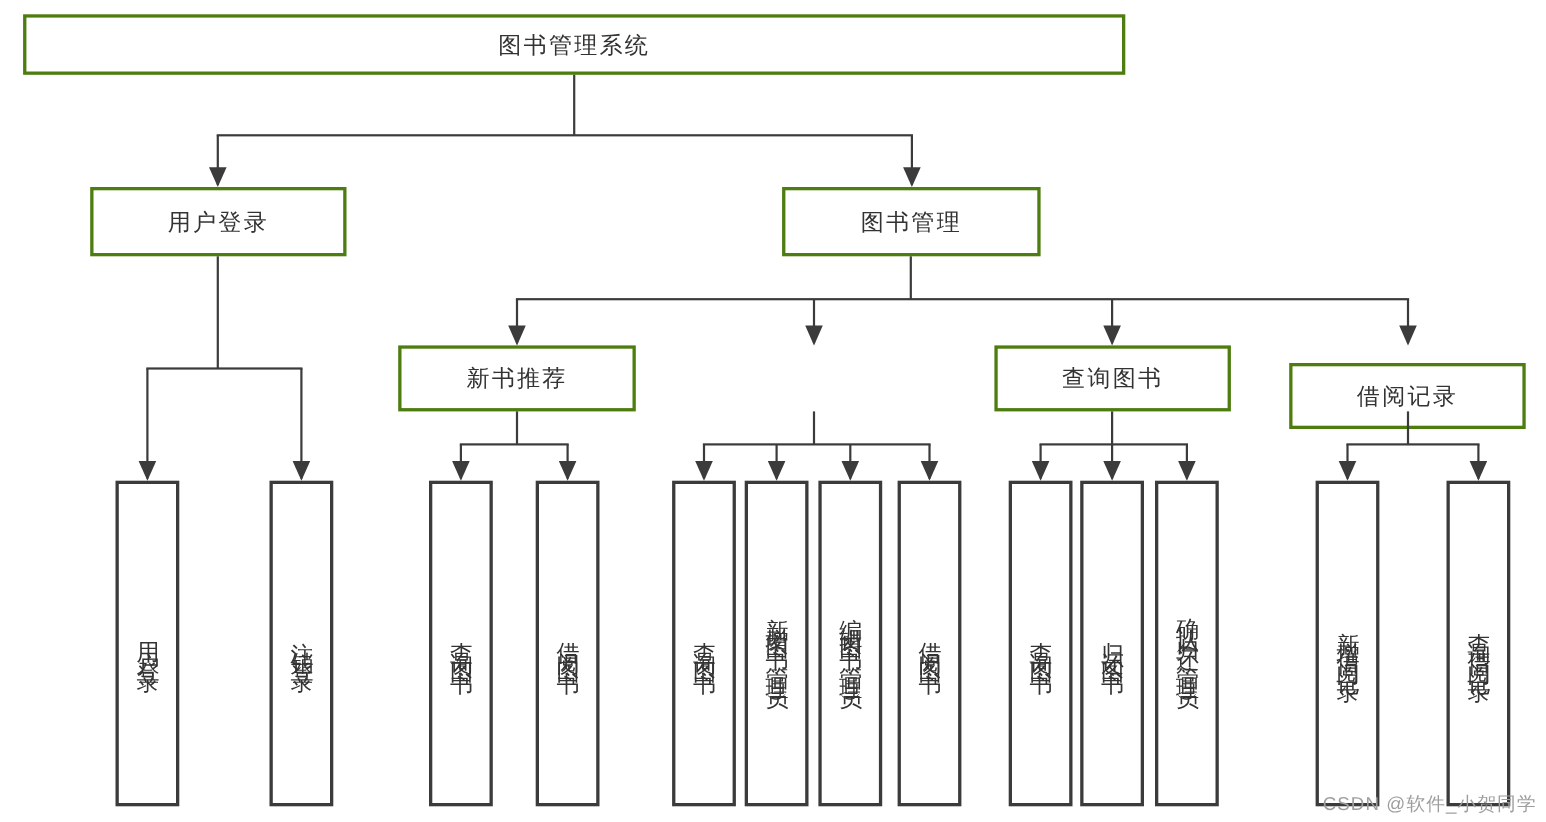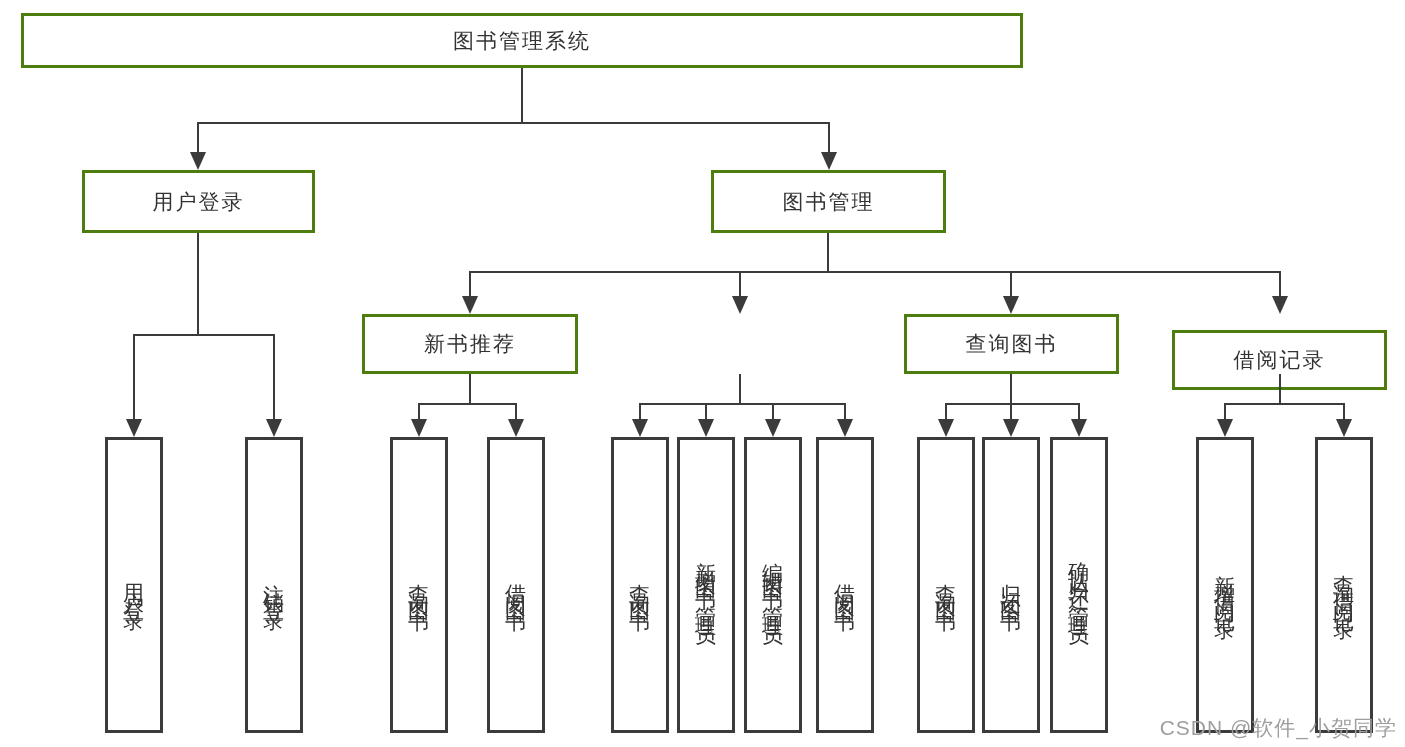--- a/index.html
+++ b/index.html
@@ -25,21 +25,21 @@
   }
   .vl{position:absolute;width:2px;background:#3b3b3b;}
   .hl{position:absolute;height:2px;background:#3b3b3b;}
   .arr{
     position:absolute;width:0;height:0;
     border-left:8px solid transparent;border-right:8px solid transparent;
     border-top:18px solid #3b3b3b;
   }
   .watermark{
     position:absolute;right:8px;bottom:5px;
-    font-size:21px;color:#9e9e9e;letter-spacing:1px;
+    font-size:17px;color:#9e9e9e;letter-spacing:1px;
   }
   
   #root        {left:21px;  top:13px;  width:1002px;height:55px;}
   #user-login  {left:82px;  top:170px; width:233px; height:63px;}
   #book-mgmt   {left:711px; top:170px; width:235px; height:63px;}
   #new-book-rec{left:362px; top:314px; width:216px; height:60px;}
   #book-borrow {left:633px; top:314px; width:215px; height:60px;}
   #cur-borrow  {left:904px; top:314px; width:215px; height:60px;}
   #borrow-rec  {left:1172px;top:314px; width:215px; height:60px;margin-top:16px;}
   #lf1{left:105px;top:437px;} #lf2{left:245px;top:437px;}

